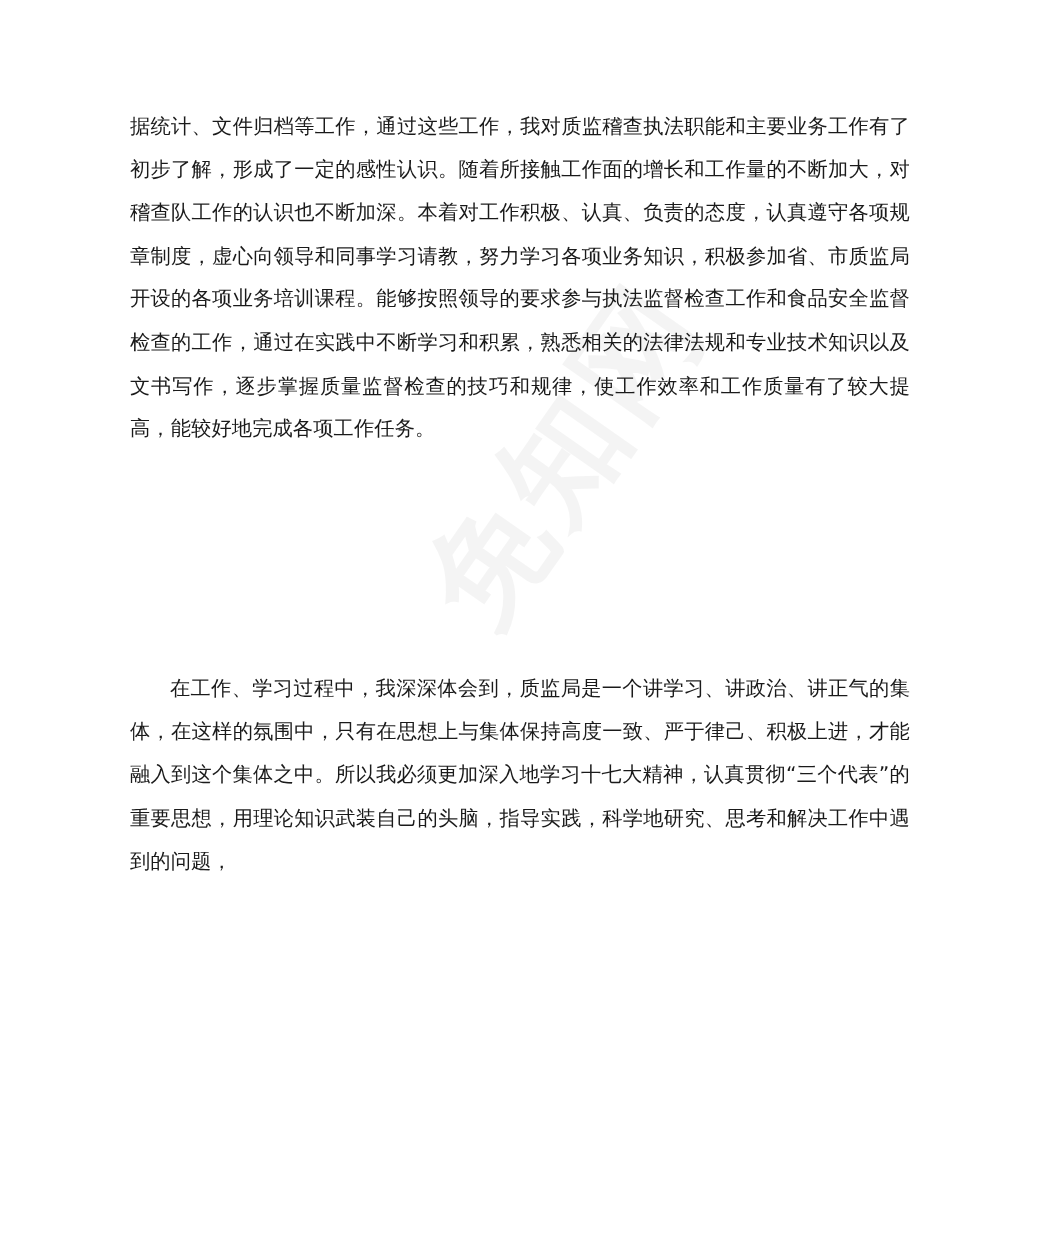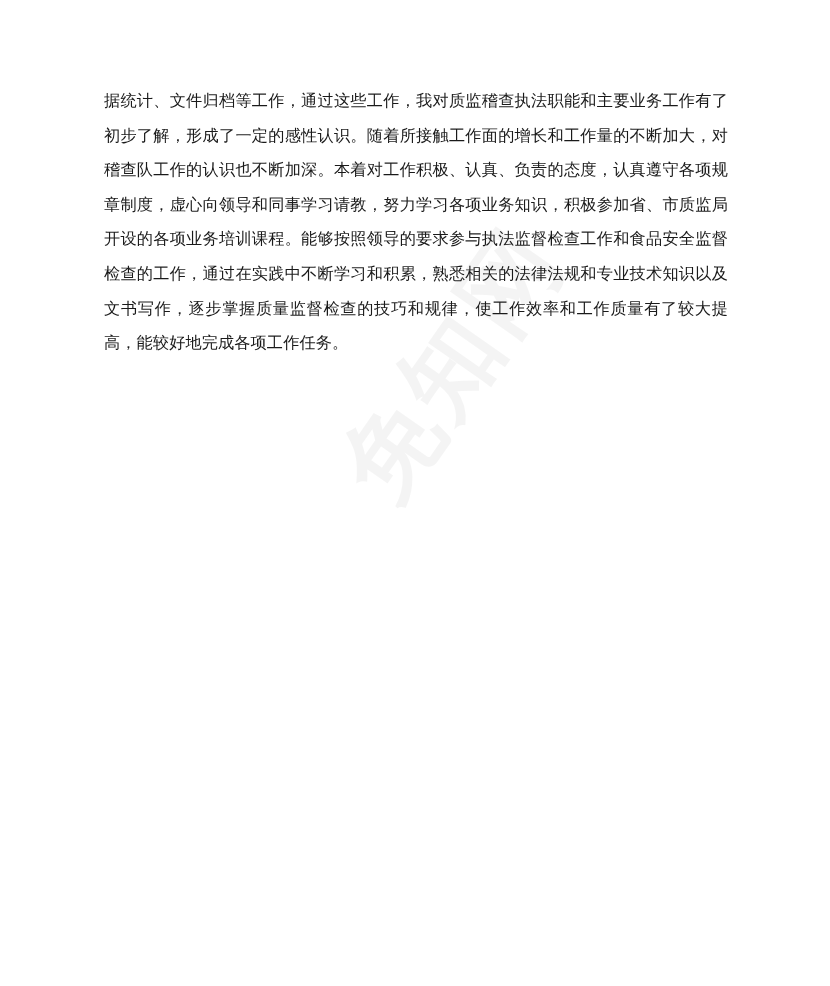--- a/index.html
+++ b/index.html
@@ -52,13 +52,14 @@
 
 <div class="watermark">免知网</div>
 
 <div class="page">
   <p class="para">据统计、文件归档等工作，通过这些工作，我对质监稽查执法职能和主要业务工作有了初步了解，形成了一定的感性认识。随着所接触工作面的增长和工作量的不断加大，对稽查队工作的认识也不断加深。本着对工作积极、认真、负责的态度，认真遵守各项规章制度，虚心向领导和同事学习请教，努力学习各项业务知识，积极参加省、市质监局开设的各项业务培训课程。能够按照领导的要求参与执法监督检查工作和食品安全监督检查的工作，通过在实践中不断学习和积累，熟悉相关的法律法规和专业技术知识以及文书写作，逐步掌握质量监督检查的技巧和规律，使工作效率和工作质量有了较大提高，能较好地完成各项工作任务。</p>
   <div class="gap"></div>
   <div class="gap"></div>
   <div class="gap"></div>
   <div class="gap"></div>
   <div class="gap"></div>
+  <p class="para indent">在工作、学习过程中，我深深体会到，质监局是一个讲学习、讲政治、讲正气的集体，在这样的氛围中，只有在思想上与集体保持高度一致、严于律己、积极上进，才能融入到这个集体之中。所以我必须更加深入地学习十七大精神，认真贯彻“三个代表”的重要思想，用理论知识武装自己的头脑，指导实践，科学地研究、思考和解决工作中遇到的问题，</p>
 </div>
 
 </body></html>

